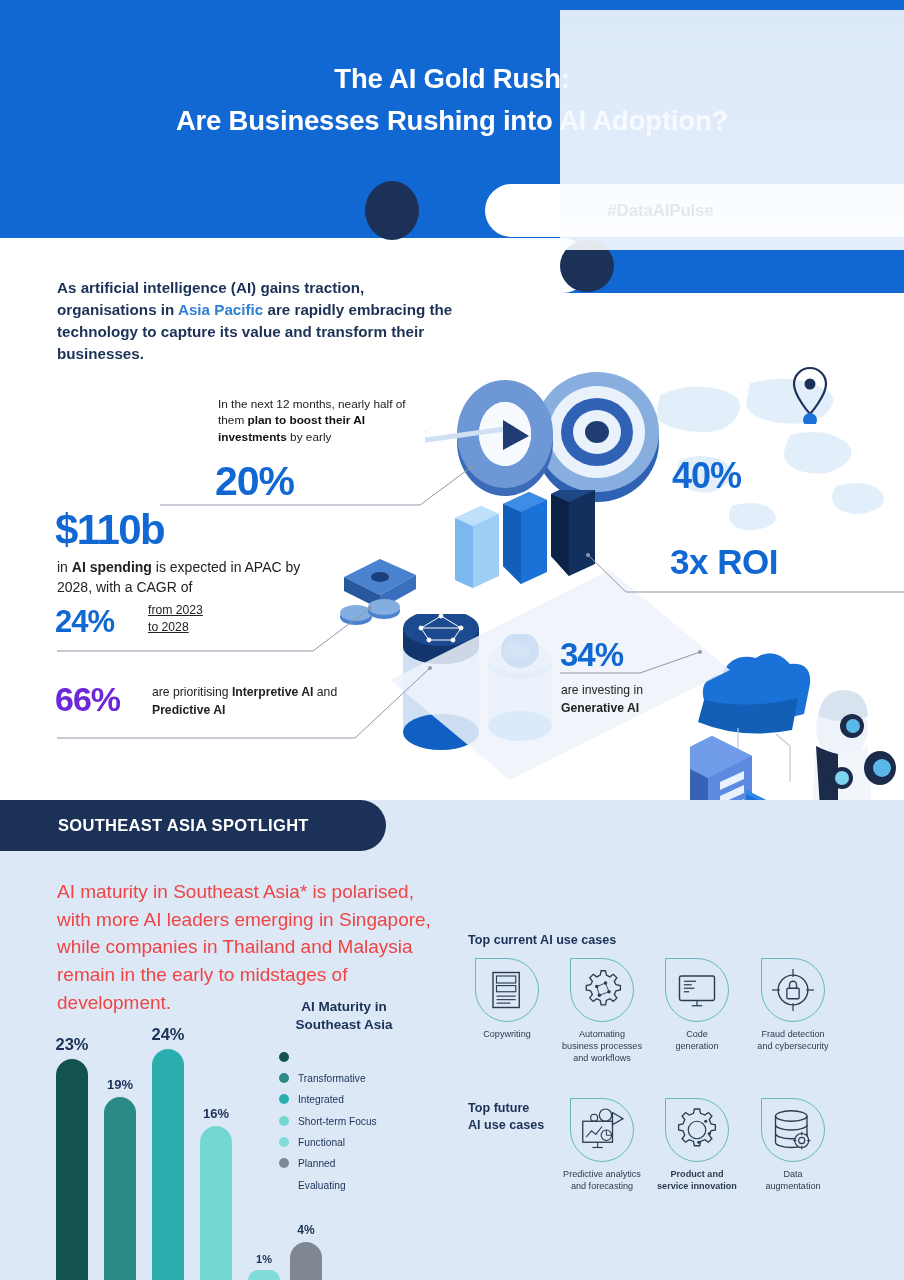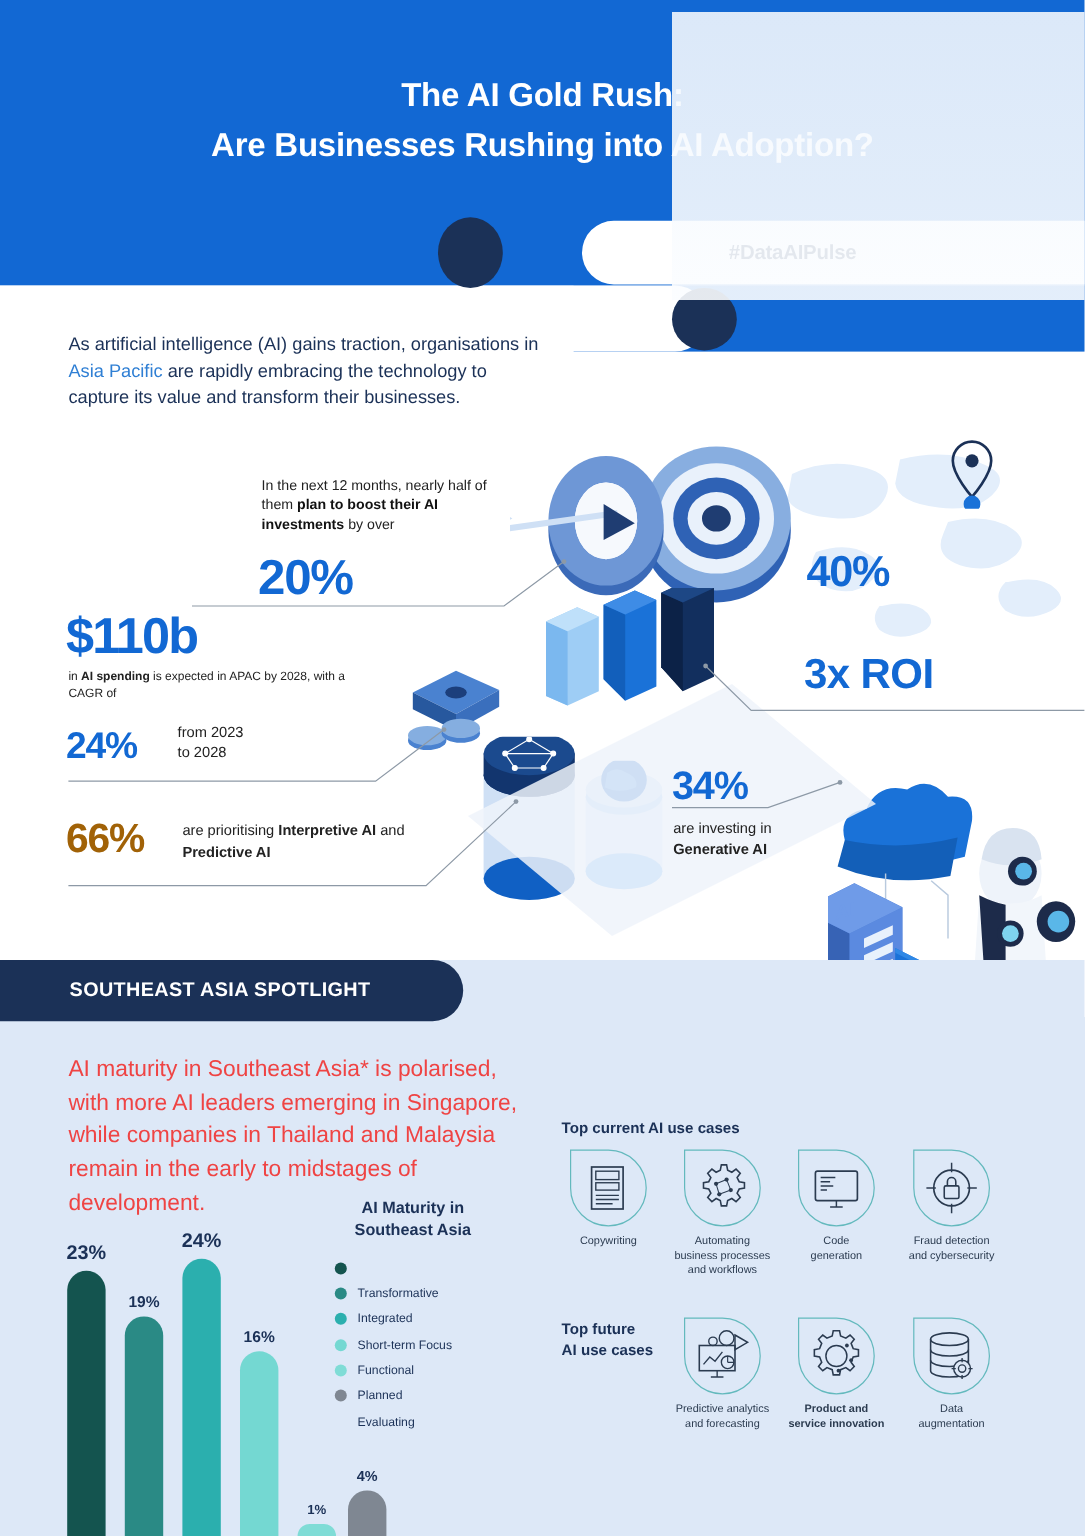--- a/index.html
+++ b/index.html
@@ -44,21 +44,21 @@
     margin-right:68px;
   }
   .hdr-pill-lower {
     position:absolute; left:0px; top:238px; width:590px; height:55px;
     background:#ffffff; border-radius:0 28px 28px 0;
   }
 
   
   .intro {
     position:absolute; left:57px; top:277px; width:400px;
-    color:#1b3157; font-size:15.2px; font-weight:normal; line-height:1.45;
+    color:#1b3157; font-size:15.2px; font-weight:bold; line-height:1.45;
   }
   .intro .accent { color:#2f7fd4; }
   .mid-bg-soft {
     position:absolute; left:560px; top:10px; width:344px; height:240px;
     background:linear-gradient(180deg,#f2f7fd 0%,#fbfdff 100%);
     opacity:.9;
   }
 
   
   .stat-12mo {
@@ -70,34 +70,34 @@
     position:absolute; left:215px; top:458px;
     color:#1268d3; font-size:41px; font-weight:bold; letter-spacing:-1px;
   }
 
   .big110 {
     position:absolute; left:55px; top:506px;
     color:#1268d3; font-size:42px; font-weight:bold; letter-spacing:-1.5px;
   }
   .txt110 {
     position:absolute; left:57px; top:558px; width:250px;
-    color:#222; font-size:10px; line-height:1.42;
+    color:#222; font-size:14px; line-height:1.42;
   }
   .big24 {
     position:absolute; left:55px; top:604px;
     color:#1268d3; font-size:31px; font-weight:bold; letter-spacing:-1px;
   }
   .txt24 {
     position:absolute; left:148px; top:602px; width:120px;
-    color:#222; font-size:12.2px; line-height:1.42;
+    color:#222; font-size:12.2px; line-height:1.42;text-decoration:underline;
   }
 
   .big66 {
     position:absolute; left:55px; top:680px;
-    color:#a16207; font-size:34px; font-weight:bold; letter-spacing:-1px;
+    color:#6d28d9; font-size:34px; font-weight:bold; letter-spacing:-1px;
   }
   .txt66 {
     position:absolute; left:152px; top:684px; width:230px;
     color:#222; font-size:12.2px; line-height:1.45;
   }
 
   .big40 {
     position:absolute; left:672px; top:455px;
     color:#1268d3; font-size:36px; font-weight:bold; letter-spacing:-1px;
   }
@@ -349,21 +349,21 @@
     <circle cx="700" cy="302" r="2" fill="#8d99a6"></circle>
   </svg>
 
   <svg style="position:absolute;left:790px;top:364px;" width="40" height="60">
     <path d="M20,4 a16,16 0 0 1 16,16 c0,12 -16,30 -16,30 s-16,-18 -16,-30 a16,16 0 0 1 16,-16 z" fill="none" stroke="#1b3157" stroke-width="2.2"></path>
     <circle cx="20" cy="20" r="5.5" fill="#1b3157"></circle>
     <circle cx="20" cy="56" r="7" fill="#1a72d8"></circle>
   </svg>
 
   <div class="stat-12mo">
-    <span>In the next 12 months, nearly half of them </span><b>plan to boost their AI investments</b><span> by over</span>
+    <span>In the next 12 months, nearly half of them </span><b>plan to boost their AI investments</b><span> by early</span>
   </div>
   <div class="big20">20%</div>
 
   <div class="big110">$110b</div>
   <div class="txt110">
     <span>in </span><b>AI spending</b><span> is expected in APAC by 2028, with a CAGR of</span>
   </div>
   <div class="big24">24%</div>
   <div class="txt24">
     <div>from 2023</div>

